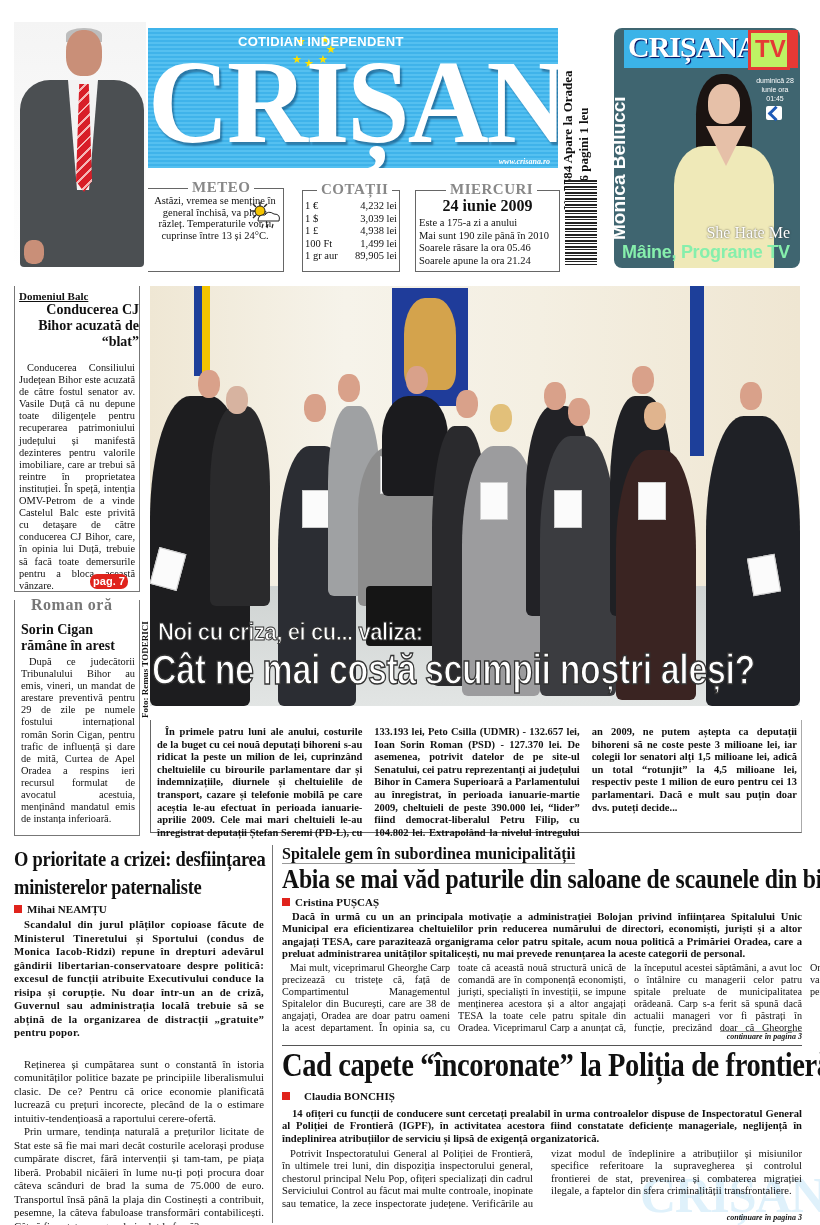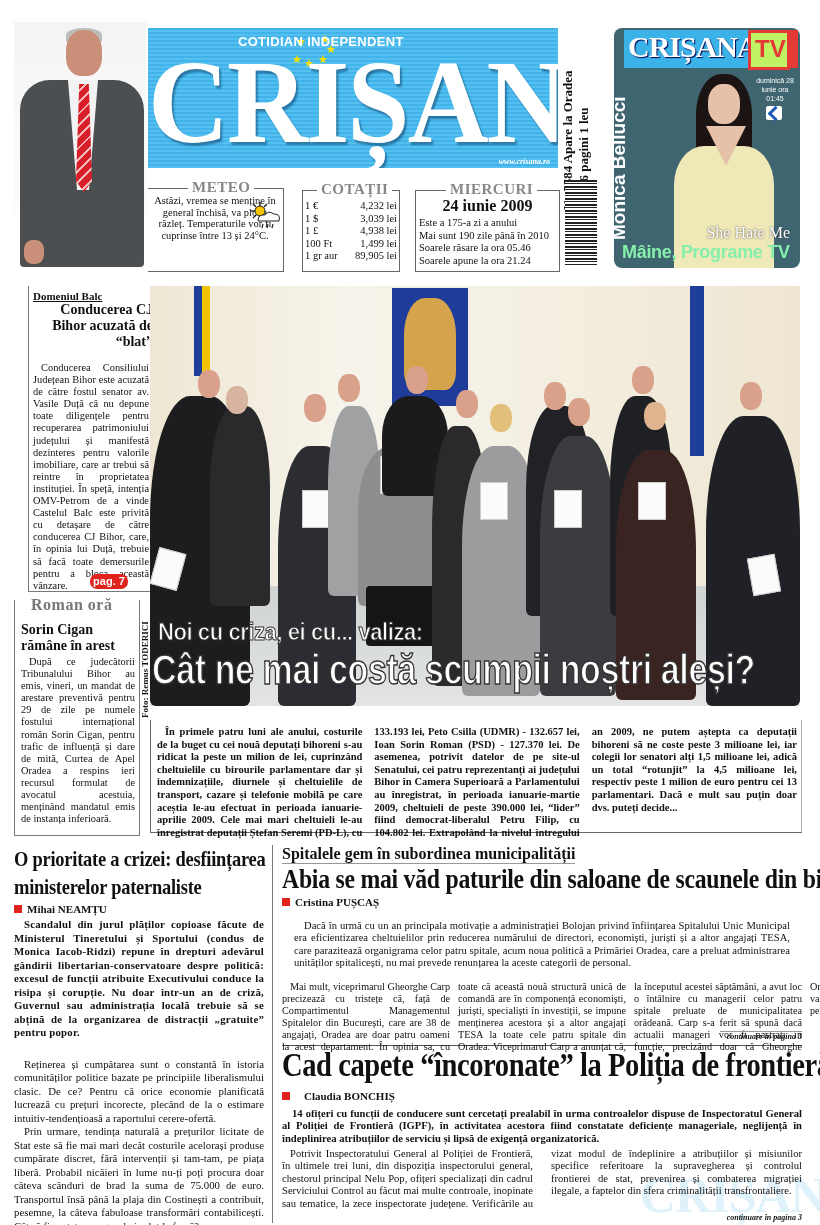--- a/index.html
+++ b/index.html
@@ -56,21 +56,21 @@
   .cotatii .box-title { left:14px; font-size:15px; }
   .cotatii table { position:absolute; left:2px; top:9px; width:92px; border-collapse:collapse; font-size:10.5px; line-height:12.5px; }
   .cotatii td { padding:0; }
   .cotatii td.v { text-align:right; }
   .miercuri { left:415px; top:190px; width:143px; height:80px; }
   .miercuri .box-title { left:30px; font-size:15px; }
   .miercuri .date { position:absolute; left:0; right:0; top:6px; text-align:center; font-weight:bold; font-size:16px; }
   .miercuri .lines { position:absolute; left:3px; top:26px; font-size:10.5px; line-height:12.5px; }
 
   
-  .side1 { left:28px; top:286px; width:124px; height:305px; border:1px solid #777; border-top:none; }
+  .side1 { left:14px; top:286px; width:124px; height:305px; border:1px solid #777; border-top:none; }
   .side1 .kicker { font-weight:bold; font-size:11px; text-decoration:underline; margin:4px 0 0 4px; }
   .side1 .hl { font-weight:bold; font-size:14px; line-height:16px; margin:0 0 12px 4px;text-align:right; }
   .side1 .body { font-size:10.4px; line-height:12.1px; text-align:justify; margin:0 4px; text-indent:8px; }
   .pag-badge { left:90px; top:574px; width:38px; height:15px; background:#e0231c; color:#fff; font-family:"Liberation Sans", sans-serif; font-weight:bold; font-size:11px; text-align:center; line-height:15px;border-radius:7px; }
   .side2 { left:14px; top:600px; width:124px; height:235px; border:1px solid #777; border-top:none; }
   .side2 .box-title { left:12px; top:-4px; font-size:16px; color:#777; }
   .side2 .hl { font-weight:bold; font-size:14px; line-height:16px; margin:22px 0 2px 6px; }
   .side2 .body { font-size:10.4px; line-height:12.1px; text-align:justify; margin:0 4px 0 6px; text-indent:8px; }
   .photo-credit { left:140px; top:598px; width:12px; height:120px; }
   .photo-credit span { position:absolute; left:0; top:0; width:120px; transform-origin:0 0; transform:translate(0,120px) rotate(-90deg); font-size:9px; font-weight:bold; white-space:nowrap; }
@@ -100,21 +100,21 @@
   .author .sq { display:inline-block; width:8px; height:8px; background:#e0231c; margin-right:5px; }
   .a1 .lead-p { font-weight:bold; font-size:10.8px; line-height:13.5px; text-align:justify; text-indent:10px; margin:0 8px 0 0; letter-spacing:0.2px; }
   .a1 .body { font-size:10.8px; line-height:13.5px; text-align:justify; margin:18px 8px 0 0; }
   .a1 .body p { margin:0; text-indent:10px; }
   .cont { font-style:italic; font-weight:bold; font-size:8px; text-align:right; border-top:1px solid #999; }
 
   
   .a2 { left:282px; top:845px; width:520px; height:200px; border-bottom:1.5px solid #555; }
   .a2 .kicker { font-weight:bold; font-size:16px; line-height:18px; display:inline-block; border-bottom:1px solid #999; }
   .a2 .hl { font-weight:bold; font-size:27px; line-height:30px; transform:scaleX(0.88); transform-origin:0 0; width:600px; white-space:nowrap; letter-spacing:-0.3px; }
-  .a2 .lead-p { font-weight:normal; font-size:10.6px; line-height:12.3px; text-align:justify; text-indent:10px; margin:12px; }
+  .a2 .lead-p { font-weight:bold; font-size:10.6px; line-height:12.3px; text-align:justify; text-indent:10px; margin:0; }
   .a2 .cols { column-count:3; column-gap:8px; font-size:10.2px; line-height:12px; text-align:justify; margin-top:2px; height:80px; }
   .a2 .cols p { margin:0; text-indent:8px; }
   .a2 .cont { position:absolute; right:0; bottom:4px; width:82px; }
 
   
   .a3 { left:282px; top:1046px; width:520px; height:178px; }
   .a3 .hl { font-weight:bold; font-size:34px; line-height:38px; transform:scaleX(0.84); transform-origin:0 0; width:620px; white-space:nowrap; letter-spacing:-0.5px; }
   .a3 .author { margin:6px 0 6px 0; }
   .a3 .author .sq { margin-right:14px; }
   .a3 .lead-p { font-weight:bold; font-size:10.6px; line-height:12.3px; text-align:justify; text-indent:10px; margin:0; }

